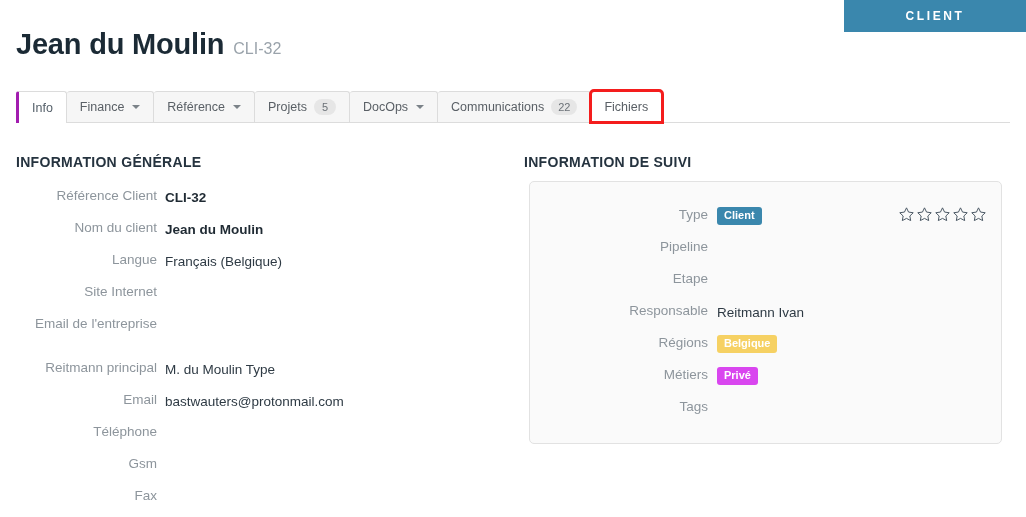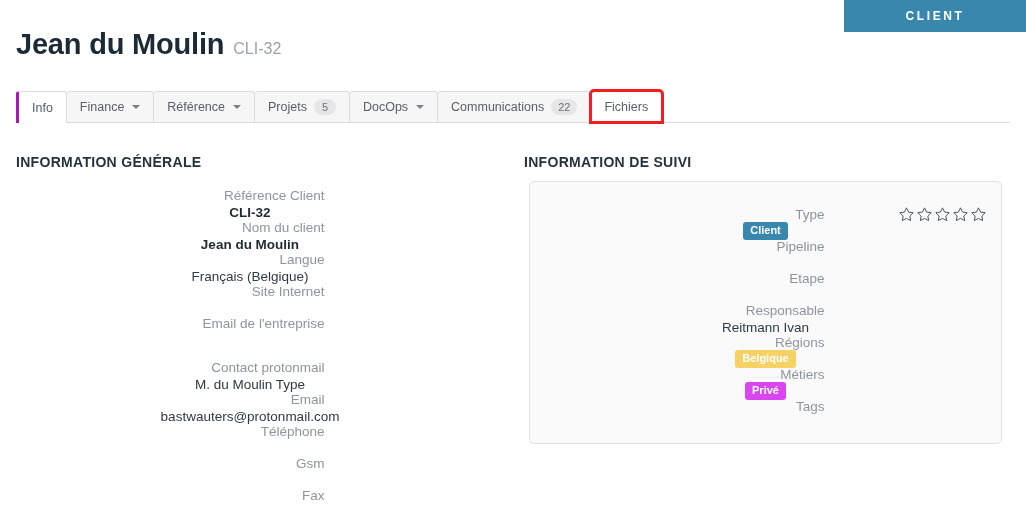--- a/index.html
+++ b/index.html
@@ -112,24 +112,23 @@
   #sec-left  { left: 16px; top: 154px; }
   #sec-right { left: 524px; top: 154px; }
 
   
   .fieldlist-left {
     position: absolute;
     left: 0px; top: 188px; width: 500px;
   }
   .frow {
     display: flex;
-    align-items: center;
+    align-items: flex-start;
     margin-bottom: 10px;
     height: 22px;
-    flex-direction: column;
   }
   .flabel {
     width: 165px;
     text-align: right;
     padding-right: 8px;
     color: #8d959c;
     font-size: 13.5px;
   }
   .fvalue {
     font-size: 13.5px;
@@ -149,21 +148,21 @@
     background: #fafafa;
     border: 1px solid #e2e2e2;
     border-radius: 5px;
   }
   .fieldlist-right {
     position: absolute;
     left: 529px; top: 207px;
     width: 473px;
   }
   .flabel-r {
-    width: 136px;
+    width: 188px;
     text-align: right;
     padding-right: 9px;
     color: #8d959c;
     font-size: 13.5px;
   }
 
   
   .badge {
     display: inline-block;
     color: #ffffff;
@@ -248,21 +247,21 @@
       <div class="frow">
         <div class="flabel">Site Internet</div>
         <div class="fvalue"></div>
       </div>
       <div class="frow">
         <div class="flabel">Email de l'entreprise</div>
         <div class="fvalue"></div>
       </div>
       <div class="spacer-row"></div>
       <div class="frow">
-        <div class="flabel">Contact protonmail</div>
+        <div class="flabel">Reitmann principal</div>
         <div class="fvalue">M. du Moulin Type</div>
       </div>
       <div class="frow">
         <div class="flabel">Email</div>
         <div class="fvalue">bastwauters@protonmail.com</div>
       </div>
       <div class="frow">
         <div class="flabel">Téléphone</div>
         <div class="fvalue"></div>
       </div>

